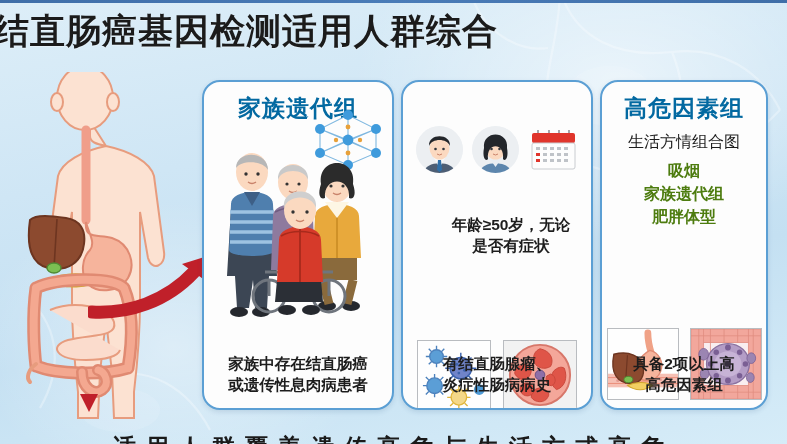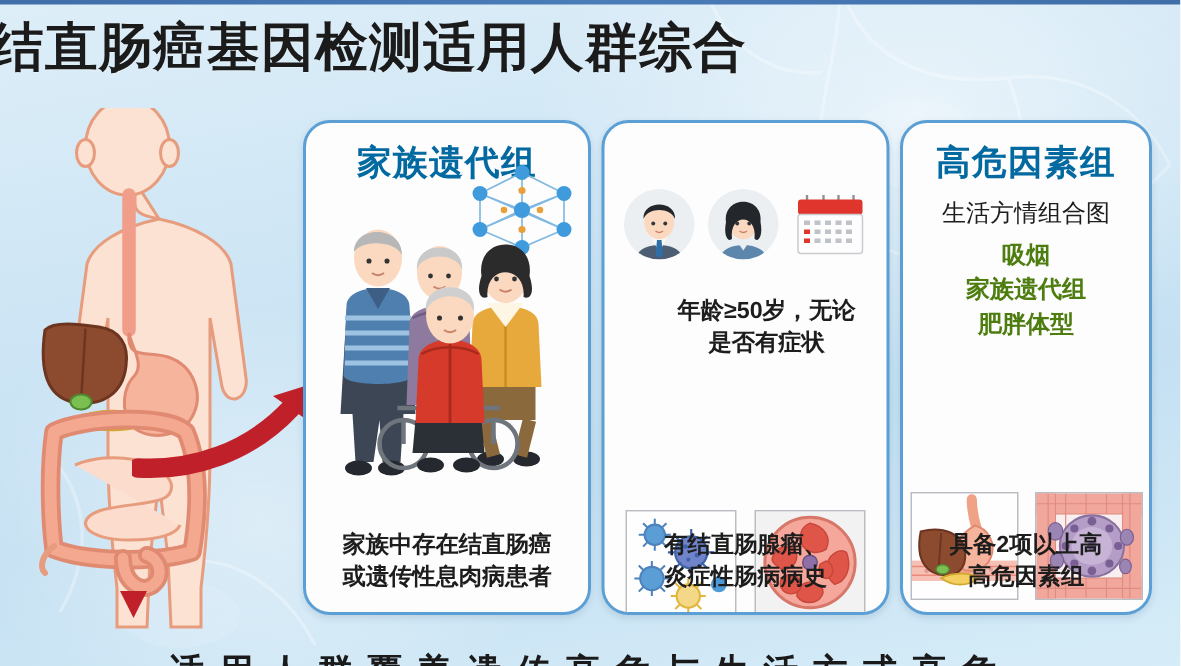--- a/index.html
+++ b/index.html
@@ -392,21 +392,21 @@
           <rect x="29" y="32" width="4" height="3"></rect>
             <rect x="36" y="32" width="4" height="3"></rect>
         </g>
         <g fill="#e0352c">
           <rect x="8" y="26" width="4" height="3"></rect>
             <rect x="8" y="32" width="4" height="3"></rect>
         </g>
       </svg>
     </div>
 
-    <div class="mid-text" style="position:absolute; left:0; right:0; top:116px;padding-left:28px;">
+    <div class="mid-text" style="position:absolute; left:0; right:0; top:133px;padding-left:28px;">
       <span>年龄≥50岁，无论</span>
       <span>是否有症状</span>
     </div>
 
     <div class="photo-row">
       <div class="photo">
         <svg viewBox="0 0 74 70" width="100%" height="100%">
           <rect width="74" height="70" fill="#fefefe"></rect>
           <g stroke="#4d82bd" stroke-width="1.4">
             <g fill="#5b9ed6">

